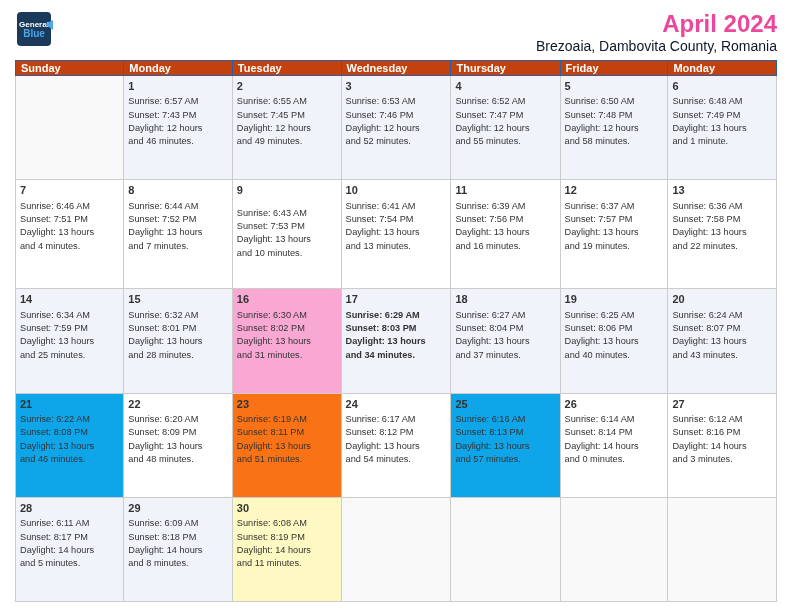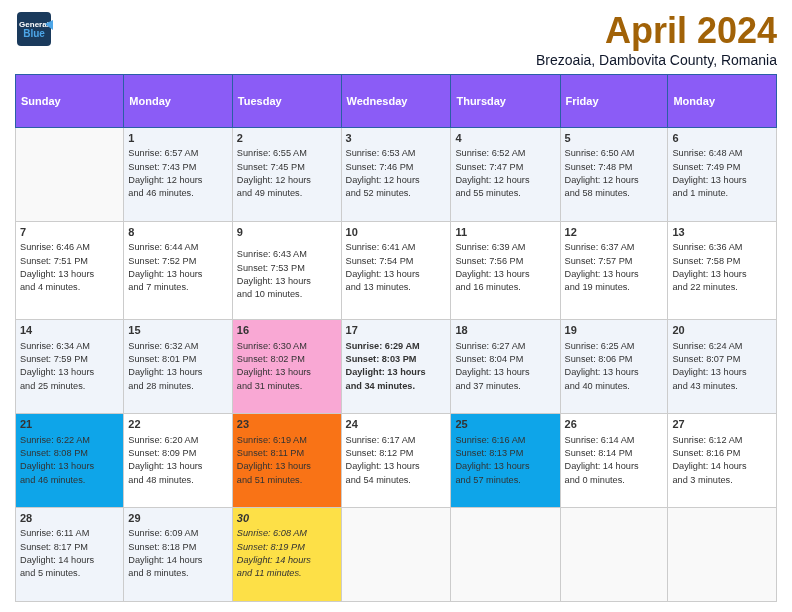--- a/index.html
+++ b/index.html
@@ -25,39 +25,39 @@
     }
     .logo {
       display: flex;
       flex-direction: column;
       align-items: flex-start;
     }
     .title-block {
       text-align: right;
     }
     .month-title {
-      font-size: 36px;
+      font-size: 24px;
       font-weight: bold;
-      color: #a16207;
+      color: #ec4899;
     }
     .subtitle {
       font-size: 14px;
       color: #0f172a;
     }
     .calendar {
       flex: 1;
       border-collapse: collapse;
       width: 100%;
       font-size: 10px;
     }
     .calendar th {
-      background: #8b5cf6;
+      background: #c2410c;
       color: #fff;
       text-align: left;
-      padding: 20px 5px;
+      padding: 1px 5px;
       font-size: 11px;
       border: 1px solid #2a5fa5;
     }
     .calendar td {
       border: 1px solid #ccc;
       vertical-align: top;
       padding: 3px 4px;
       width: 113px;
       height: 80px;
       color: #333;
@@ -318,21 +318,21 @@
 Daylight: 14 hours
 and 5 minutes.</div>
           </td>
           <td style="background: rgb(240, 244, 250);">
             <span class="day-num">29</span>
             <div class="day-info" style="white-space: pre-line;">Sunrise: 6:09 AM
 Sunset: 8:18 PM
 Daylight: 14 hours
 and 8 minutes.</div>
           </td>
-          <td style="background: #fde047; font-style: italic;">
+          <td style="background: #fef9c3;">
             <span class="day-num">30</span>
             <div class="day-info" style="white-space: pre-line;">Sunrise: 6:08 AM
 Sunset: 8:19 PM
 Daylight: 14 hours
 and 11 minutes.</div>
           </td>
           <td class="empty" style="background: rgb(249, 249, 249);"></td>
           <td class="empty" style="background: rgb(249, 249, 249);"></td>
           <td class="empty" style="background: rgb(249, 249, 249);"></td>
           <td class="empty" style="background: rgb(249, 249, 249);"></td>

